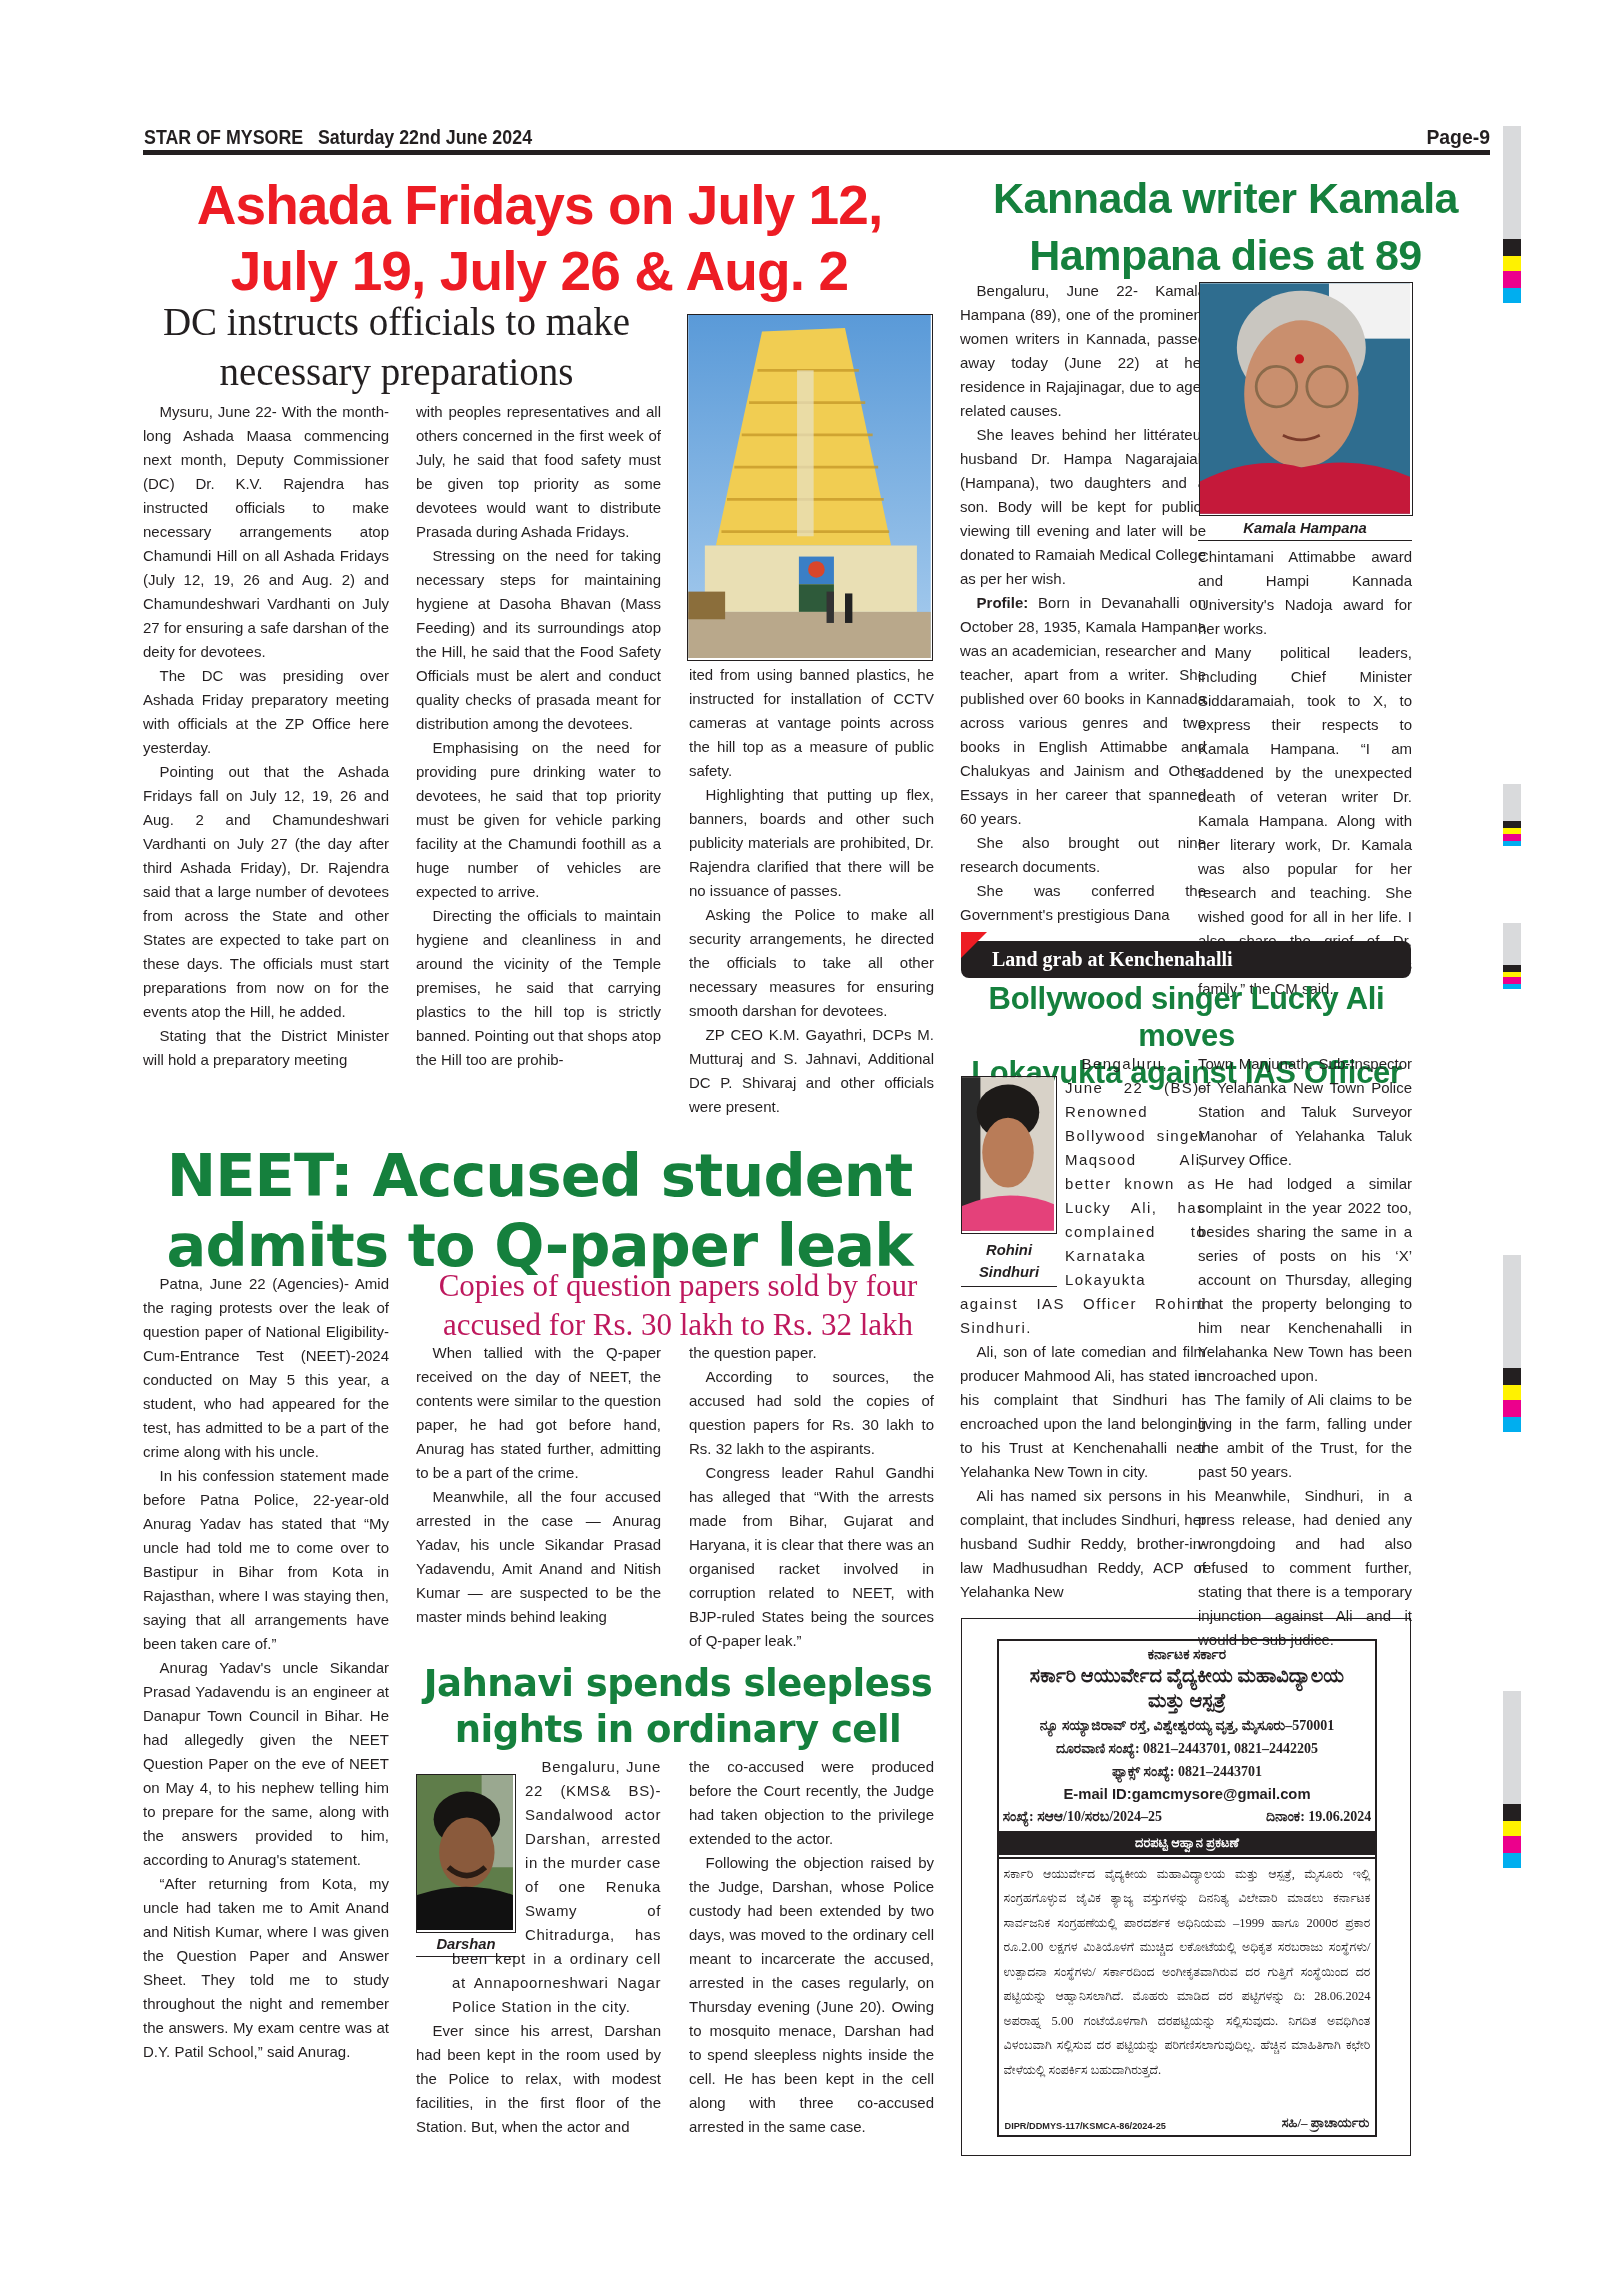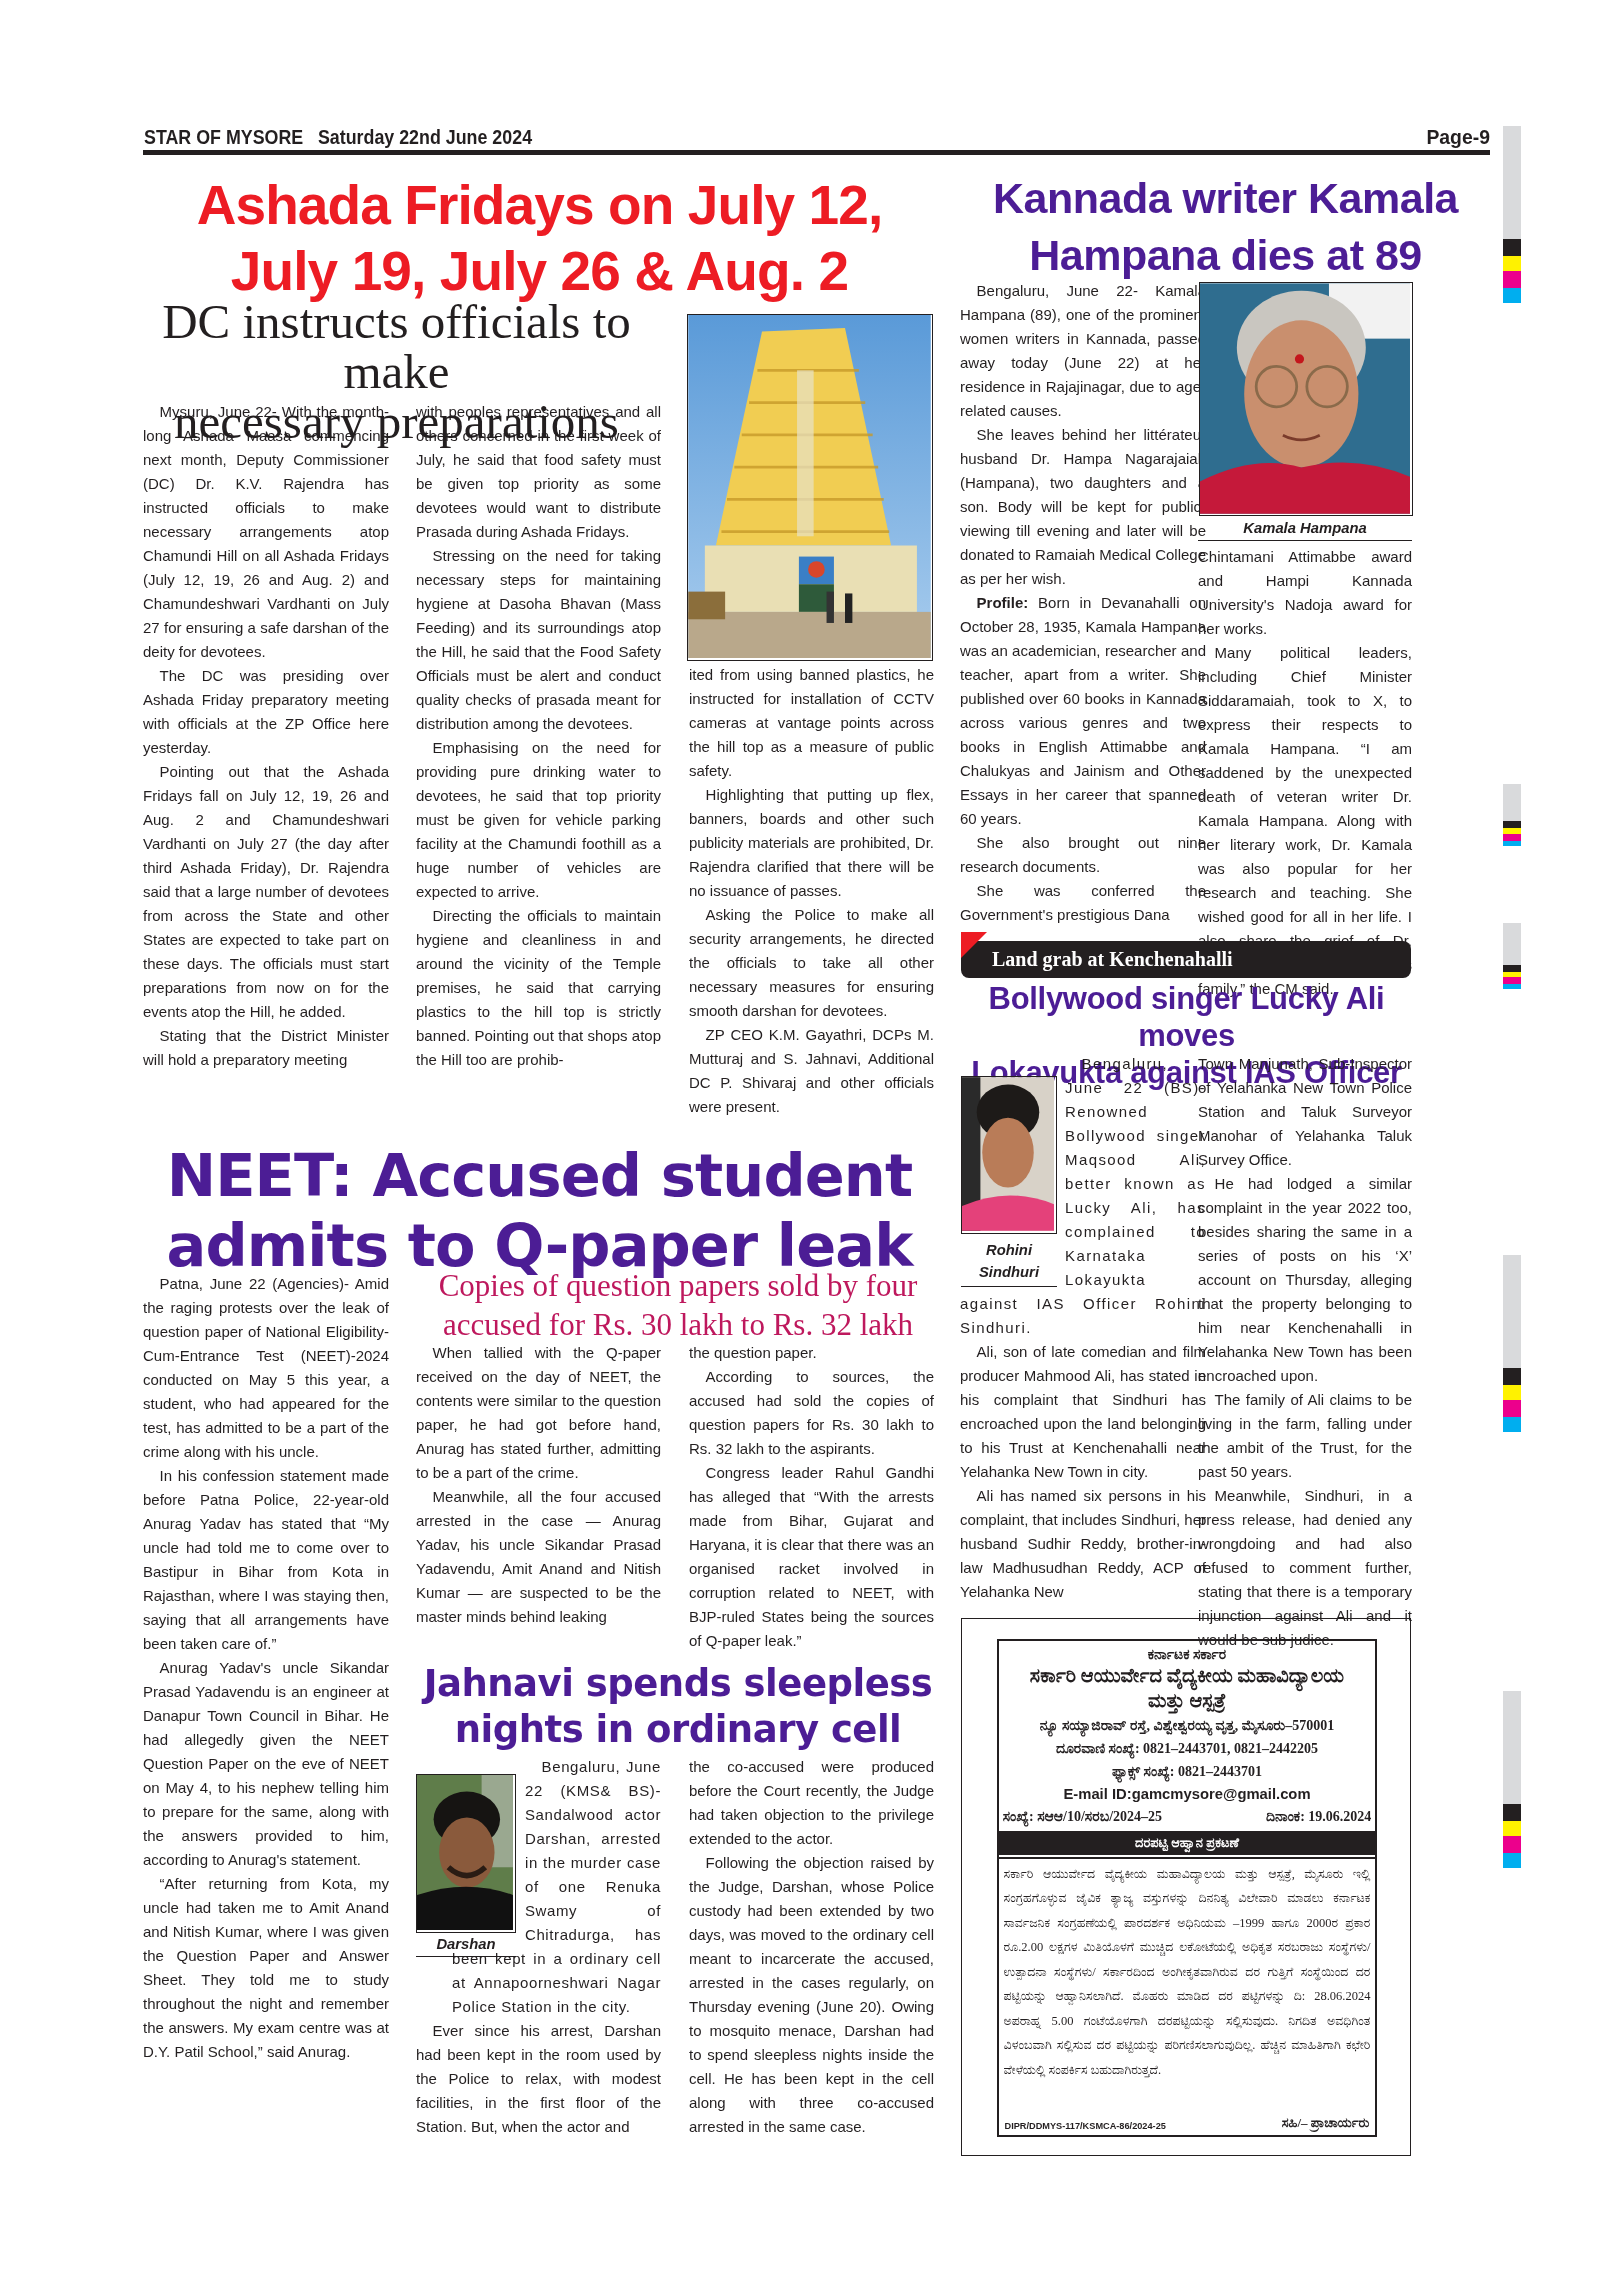--- a/index.html
+++ b/index.html
@@ -16,21 +16,21 @@
   
   .reg { position: absolute; left: 1503px; width: 17.5px; }
   .reg .g { background: #d9dadc; }
   .reg .k { background: #231f20; height: 16.6px; }
   .reg .y { background: #fff200; height: 15.7px; }
   .reg .m { background: #ec008c; height: 16.6px; }
   .reg .c { background: #00aeef; height: 14.8px; }
 
   
   .h-red { position: absolute; color: #ed1c24; font-weight: bold; text-align: center; font-family: "Liberation Sans", sans-serif; letter-spacing: -0.9px; }
-  .h-black { position: absolute; color: #4c1d95; font-weight: bold; text-align: center; font-family: "Liberation Sans", sans-serif; }
+  .h-black { position: absolute; color: #15803d; font-weight: bold; text-align: center; font-family: "Liberation Sans", sans-serif; }
   .serif-deck { position: absolute; font-family: "Liberation Serif", serif; text-align: center; color: #231f20; }
 
   .col { position: absolute; font-size: 15px; line-height: 24px; text-align: justify; color: #231f20; }
   .col p { text-indent: 16.6px; }
   .col p.noind { text-indent: 0; }
 
   .photo { position: absolute; border: 1.8px solid #231f20; overflow: hidden; }
   .caption { position: absolute; font-style: italic; font-weight: bold; text-align: center; font-size: 14.8px; border-bottom: 1.8px solid #231f20; }
 
   .kicker { position: absolute; background: #231f20; color: #fff; font-family: "Liberation Serif", serif; font-weight: bold; font-size: 20px; padding-left: 31px; line-height: 37px; border-radius: 8px; }
@@ -83,21 +83,21 @@
     <div class="k"></div>
     <div class="y"></div>
     <div class="m"></div>
     <div class="c"></div>
 </div>
 
 <div class="h-red" style="top:172px; left:138px; width:803px; font-size:55px; line-height:66px;">
   <div>Ashada Fridays on July 12,</div>
   <div>July 19, July 26 &amp; Aug. 2</div>
 </div>
-<div class="serif-deck" style="top:297px; left:138px; width:517px; font-size:49px; line-height:50px;">
+<div class="serif-deck" style="top:297px; left:138px; width:517px; font-size:39px; line-height:50px;">
   <div>DC instructs officials to make</div>
   <div>necessary preparations</div>
 </div>
 
 <div class="col" style="top:400px; left:143px; width:246px;">
   <p>Mysuru, June 22- With the month-long  Ashada Maasa commencing next month, Deputy Commissioner (DC) Dr. K.V. Rajendra has instructed officials to make necessary arrangements atop Chamundi Hill on all Ashada Fridays (July 12, 19, 26 and Aug. 2) and Chamundeshwari Vardhanti on July 27 for ensuring a safe darshan of the deity for devotees.</p>
   <p>The DC was presiding over Ashada Friday preparatory meeting with officials at the ZP Office here yesterday.</p>
   <p>Pointing out that the Ashada Fridays fall on July 12, 19, 26 and Aug. 2 and Chamundeshwari Vardhanti on July 27 (the day after third Ashada Friday), Dr. Rajendra said that a large number of devotees from across the State and other States are expected to take part on these days. The officials must start preparations from now on for the events atop the Hill, he added.</p>
   <p>Stating that the District Minister will hold a preparatory meeting</p>
 </div>

